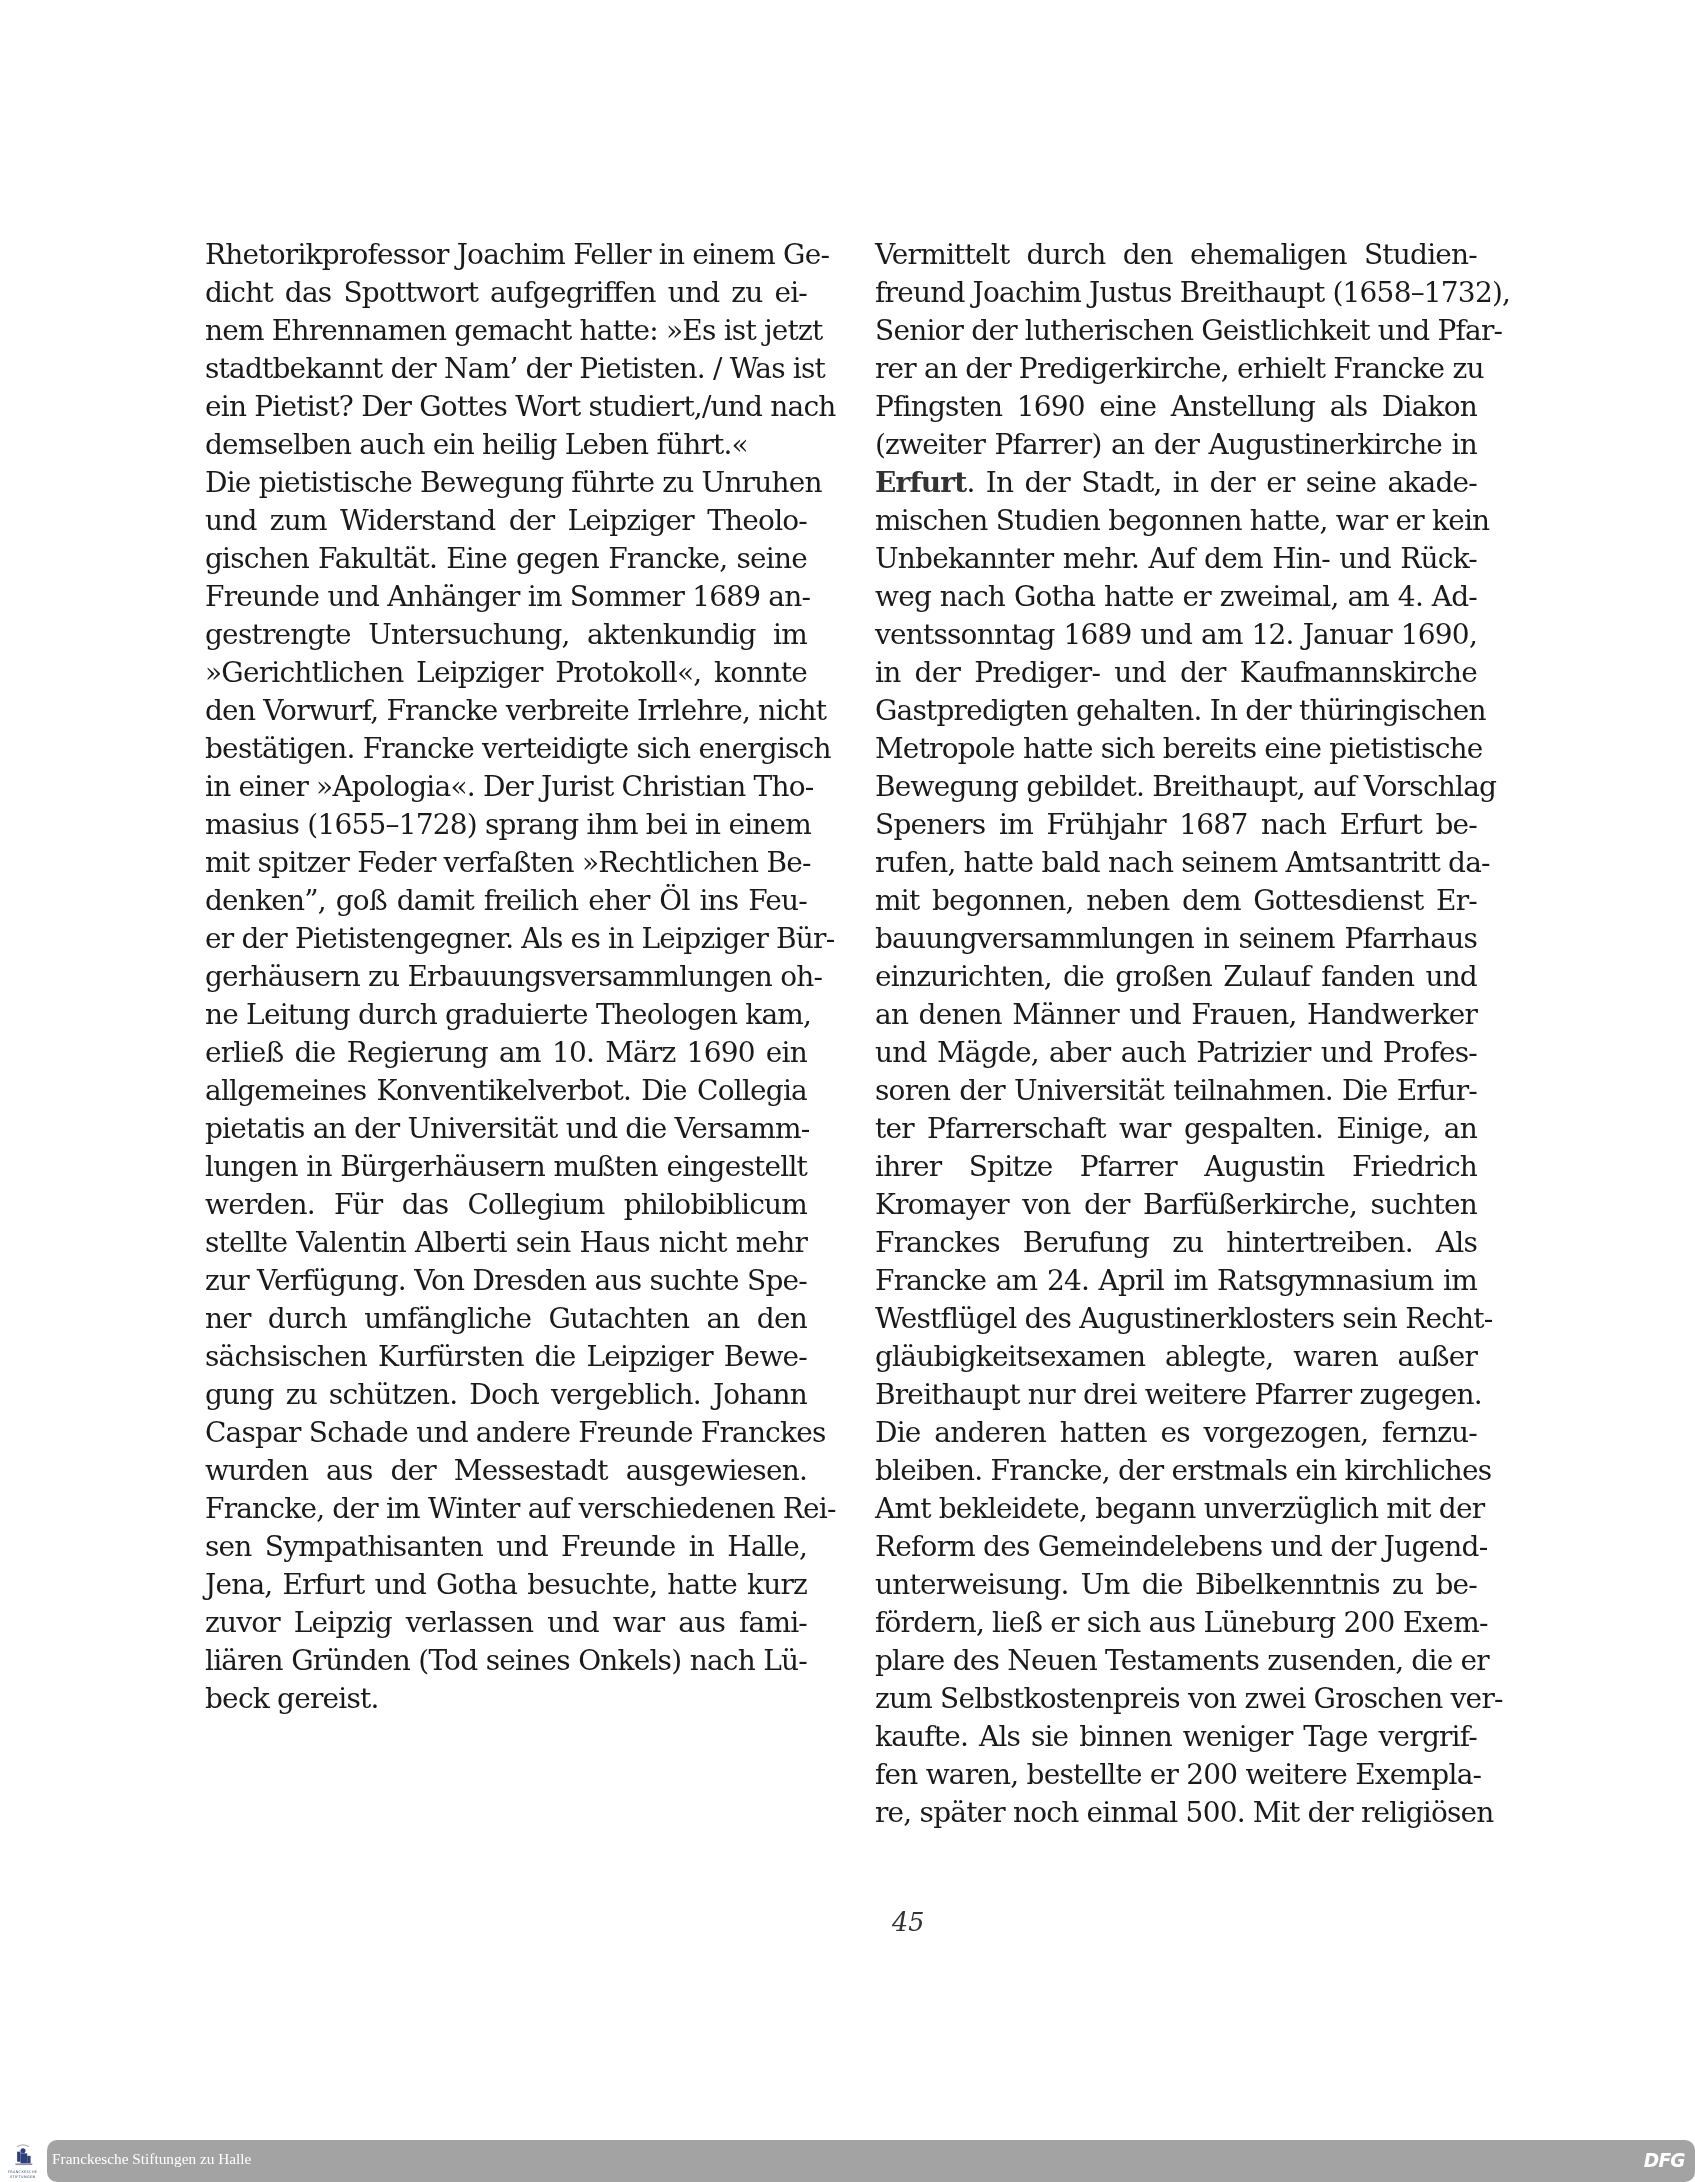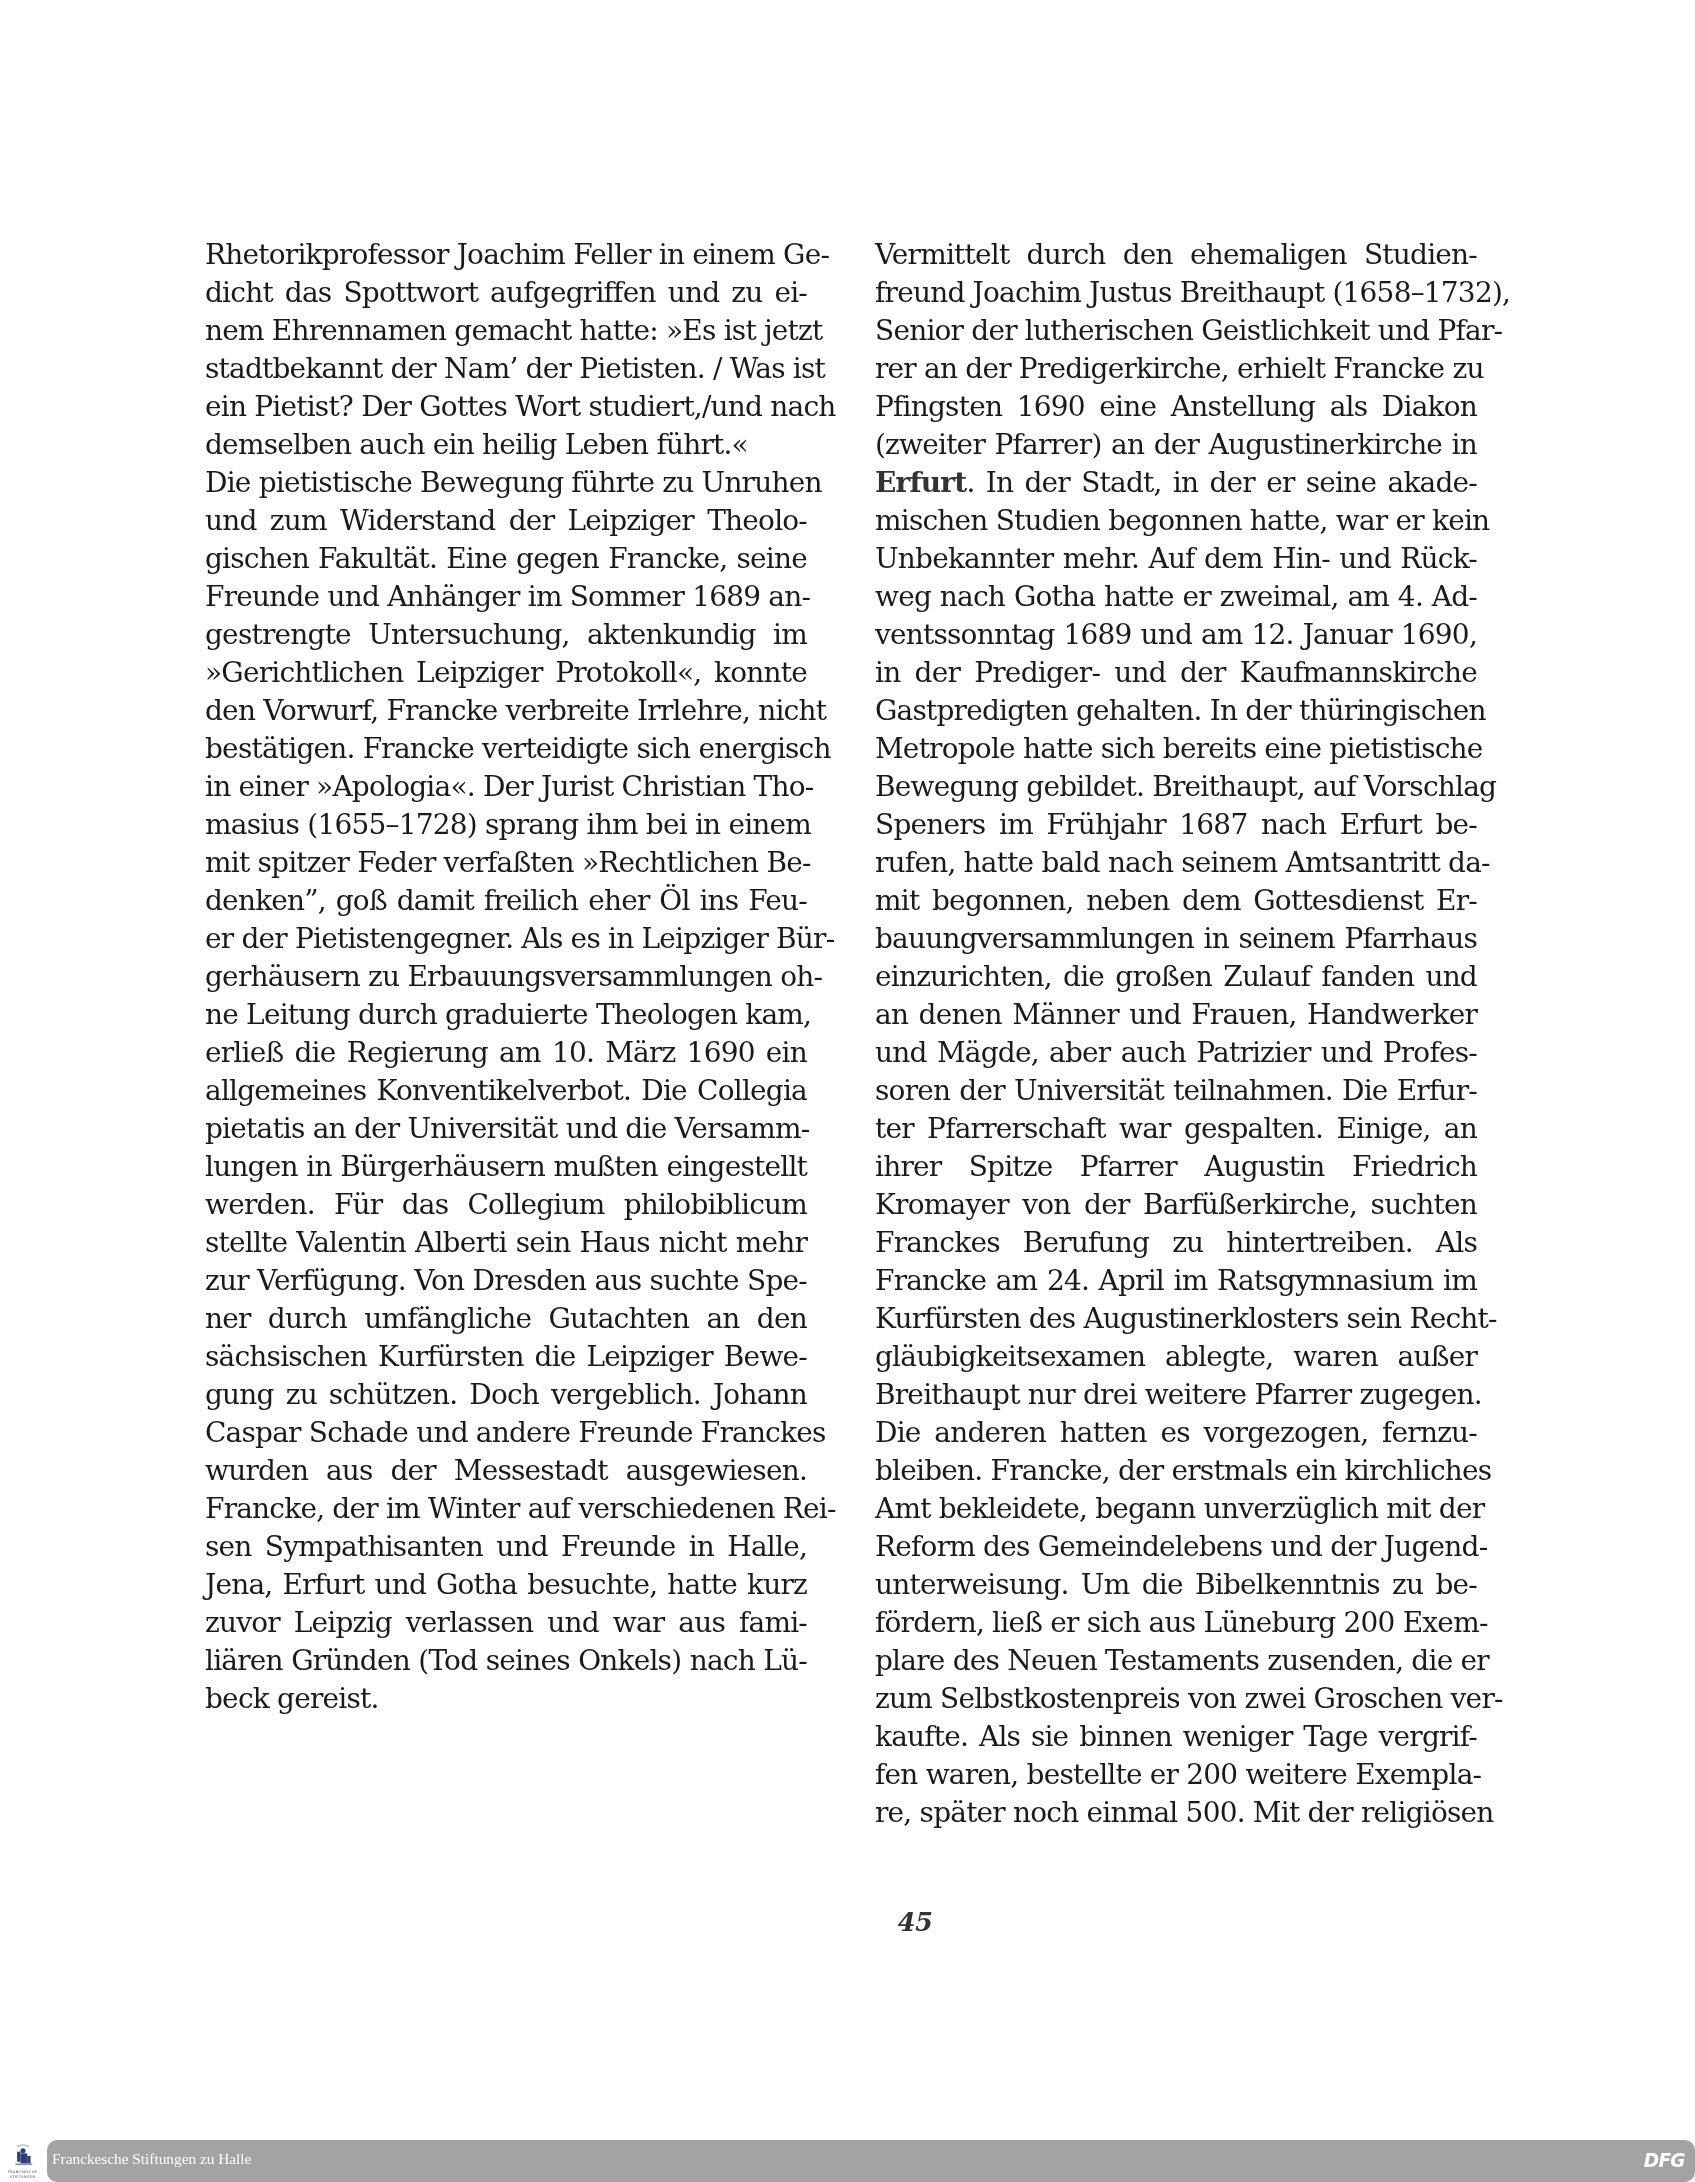--- a/index.html
+++ b/index.html
@@ -15,22 +15,22 @@
   }
   #col-left { left: 205px; }
   #col-right { left: 875px; }
   .line {
     display: block; white-space: nowrap; text-align: justify; text-align-last: justify;
     height: 38px; overflow: visible;
   }
   .line.last { text-align-last: left; }
   .line b { font-weight: bold; color: #333; }
   #page-number {
-    position: absolute; top: 1907px; left: 848px; width: 85px; text-align: right;
-    font-family: "DejaVu Serif", "Liberation Serif", serif; font-style: italic; font-weight: bold;
+    position: absolute; top: 1907px; left: 892px; width: 85px; text-align: left;
+    font-family: "DejaVu Serif", "Liberation Serif", serif; font-style: italic; font-weight: normal;
     font-size: 25.4px; color: #333;
   }
   #footer-bar {
     position: absolute; left: 47px; top: 2140px; width: 1648px; height: 42px;
     background: #a3a3a3;
     border-radius: 10px;
   }
   #footer-text {
     position: absolute; left: 5.1px; top: 10.2px; font-family: "Liberation Serif", serif;
     font-size: 15.3px; color: #ffffff;
@@ -113,21 +113,21 @@
     <span class="line">bauungversammlungen in seinem Pfarrhaus</span>
     <span class="line">einzurichten, die großen Zulauf fanden und</span>
     <span class="line">an denen Männer und Frauen, Handwerker</span>
     <span class="line">und Mägde, aber auch Patrizier und Profes-</span>
     <span class="line">soren der Universität teilnahmen. Die Erfur-</span>
     <span class="line">ter Pfarrerschaft war gespalten. Einige, an</span>
     <span class="line">ihrer Spitze Pfarrer Augustin Friedrich</span>
     <span class="line">Kromayer von der Barfüßerkirche, suchten</span>
     <span class="line">Franckes Berufung zu hintertreiben. Als</span>
     <span class="line">Francke am 24. April im Ratsgymnasium im</span>
-    <span class="line">Kurfürsten des Augustinerklosters sein Recht-</span>
+    <span class="line">Westflügel des Augustinerklosters sein Recht-</span>
     <span class="line">gläubigkeitsexamen ablegte, waren außer</span>
     <span class="line">Breithaupt nur drei weitere Pfarrer zugegen.</span>
     <span class="line">Die anderen hatten es vorgezogen, fernzu-</span>
     <span class="line">bleiben. Francke, der erstmals ein kirchliches</span>
     <span class="line">Amt bekleidete, begann unverzüglich mit der</span>
     <span class="line">Reform des Gemeindelebens und der Jugend-</span>
     <span class="line">unterweisung. Um die Bibelkenntnis zu be-</span>
     <span class="line">fördern, ließ er sich aus Lüneburg 200 Exem-</span>
     <span class="line">plare des Neuen Testaments zusenden, die er</span>
     <span class="line">zum Selbstkostenpreis von zwei Groschen ver-</span>

